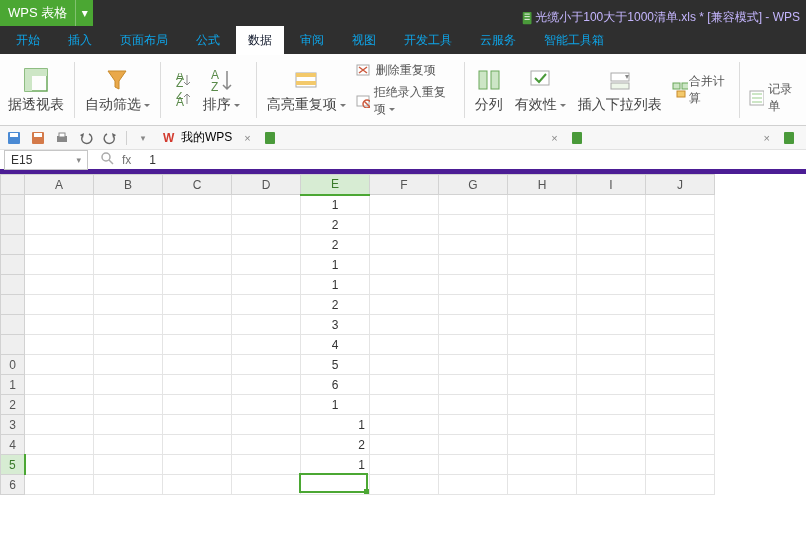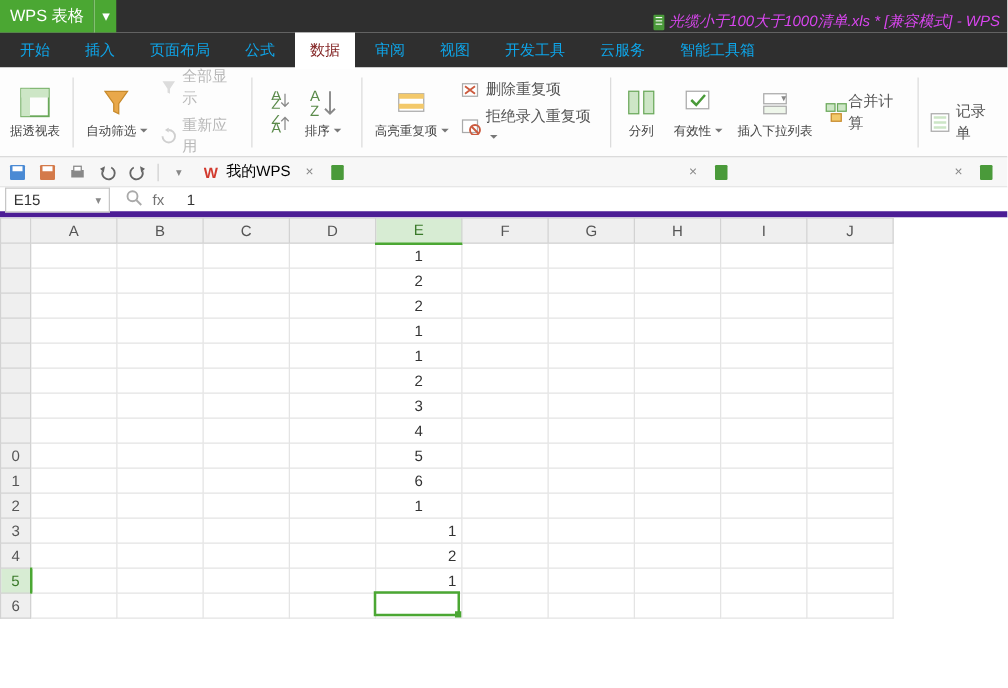--- a/index.html
+++ b/index.html
@@ -3,36 +3,36 @@
 <meta charset="utf-8">
 <style>
 * { margin: 0; padding: 0; box-sizing: border-box; font-family: "Microsoft YaHei", Arial, sans-serif; font-size: 12px; }
 html, body { width: 806px; height: 550px; background: #fff; overflow: hidden; }
 
 
 .titlebar { background: #2f2f2f; height: 26px; display: flex; align-items: flex-end; color: #e8e8e8; }
 .app-name { background: #4ba733; padding: 0 8px; height: 26px; display: flex; align-items: center; font-size: 13px; color: #fff; }
 .app-drop { background: #4ba733; height: 26px; width: 18px; display: flex; align-items: center; justify-content: center; color: #fff; border-left: 1px solid rgba(255,255,255,0.3); }
 .title-spacer { flex: 1; }
-.title-doc { display: flex; align-items: center; gap: 0; padding-right: 6px; color: #d946ef; font-style: italic; }
+.title-doc { display: flex; align-items: center; gap: 0; padding-right: 6px; color: #c4b5fd; }
 .doc-icon { width: 14px; height: 14px; }
 
 
 .menubar { background: #2f2f2f; height: 28px; display: flex; align-items: center; padding: 0 4px; gap: 4px; }
 .menu-item { color: #0ea5e9; padding: 6px 12px; cursor: pointer; }
-.menu-item.active { background: #fff; color: #7f1d1d; }
+.menu-item.active { background: #fff; color: #0f172a; }
 
 
 .ribbon { background: #fdfdfd; border-bottom: 1px solid #d0d0d0; height: 72px; display: flex; align-items: center; padding: 2px 4px; gap: 4px; }
 .rgroup { display: flex; flex-direction: column; align-items: center; justify-content: center; padding: 2px 6px; height: 100%; }
 .rgroup.row { flex-direction: row; align-items: center; gap: 6px; }
 .sep { width: 1px; height: 56px; background: #dcdcdc; margin: 0 2px; }
 .big-btn { display: flex; flex-direction: column; align-items: center; gap: 2px; padding: 2px 4px; cursor: pointer; }
 .big-btn .ic { width: 28px; height: 28px; display: flex; align-items: center; justify-content: center; }
-.big-btn .lbl { font-size: 10px; color: #444; white-space: nowrap; }
+.big-btn .lbl { font-size: 14px; color: #444; white-space: nowrap; }
 .small-btn { display: flex; align-items: center; gap: 4px; cursor: pointer; color: #555; padding: 1px 2px; }
 .small-btn.dim { color: #b8b8b8; }
 .stack { display: flex; flex-direction: column; gap: 3px; }
 
 
 .qat { height: 24px; background: #f7f7f7; border-bottom: 1px solid #e2e2e2; display: flex; align-items: center; padding: 0 6px; gap: 8px; }
 .qat .qic { width: 16px; height: 16px; display: flex; align-items: center; justify-content: center; cursor: pointer; }
 .qat .qsep { width: 1px; height: 14px; background: #d0d0d0; }
 .qat .tab { display: flex; align-items: center; gap: 4px; padding: 0 4px; }
 .qat .tab-close { color: #888; cursor: pointer; font-size: 11px; }
@@ -105,35 +105,20 @@
     <span class="lbl">据透视表</span>
   </div>
   <div class="sep"></div>
   <div class="big-btn">
     <span class="ic">
         <svg width="26" height="26">
           <path d="M4 4 L22 4 L15 14 L15 22 L11 20 L11 14 Z" fill="#e9a84a" stroke="#c78a2c"></path>
         </svg>
       </span>
     <span class="lbl dd-tri">自动筛选</span>
-  </div>
-  <div class="stack">
-    <div class="small-btn dim">
-        <svg width="14" height="14">
-          <path d="M2 2 L12 2 L8 8 L8 12 L6 11 L6 8 Z" fill="#dcdcdc"></path>
-        </svg>
-        <span>全部显示</span>
-      </div>
-    <div class="small-btn dim">
-        <svg width="14" height="14">
-          <path d="M7 2 A5 5 0 1 1 2 7" fill="none" stroke="#cfcfcf" stroke-width="1.5"></path>
-          <path d="M7 0 L7 4 L4 2 Z" fill="#cfcfcf"></path>
-        </svg>
-        <span>重新应用</span>
-      </div>
   </div>
   <div class="sep"></div>
   <div class="rgroup row">
     <div class="stack">
       <div class="small-btn">
           <svg width="16" height="14">
             <text x="1" y="7" font-size="7" fill="#5a8a4a">A</text>
             <text x="1" y="14" font-size="7" fill="#5a8a4a">Z</text>
             <path d="M12 2 L12 12 M9 9 L12 12 L15 9" stroke="#888" fill="none"></path>
           </svg>

